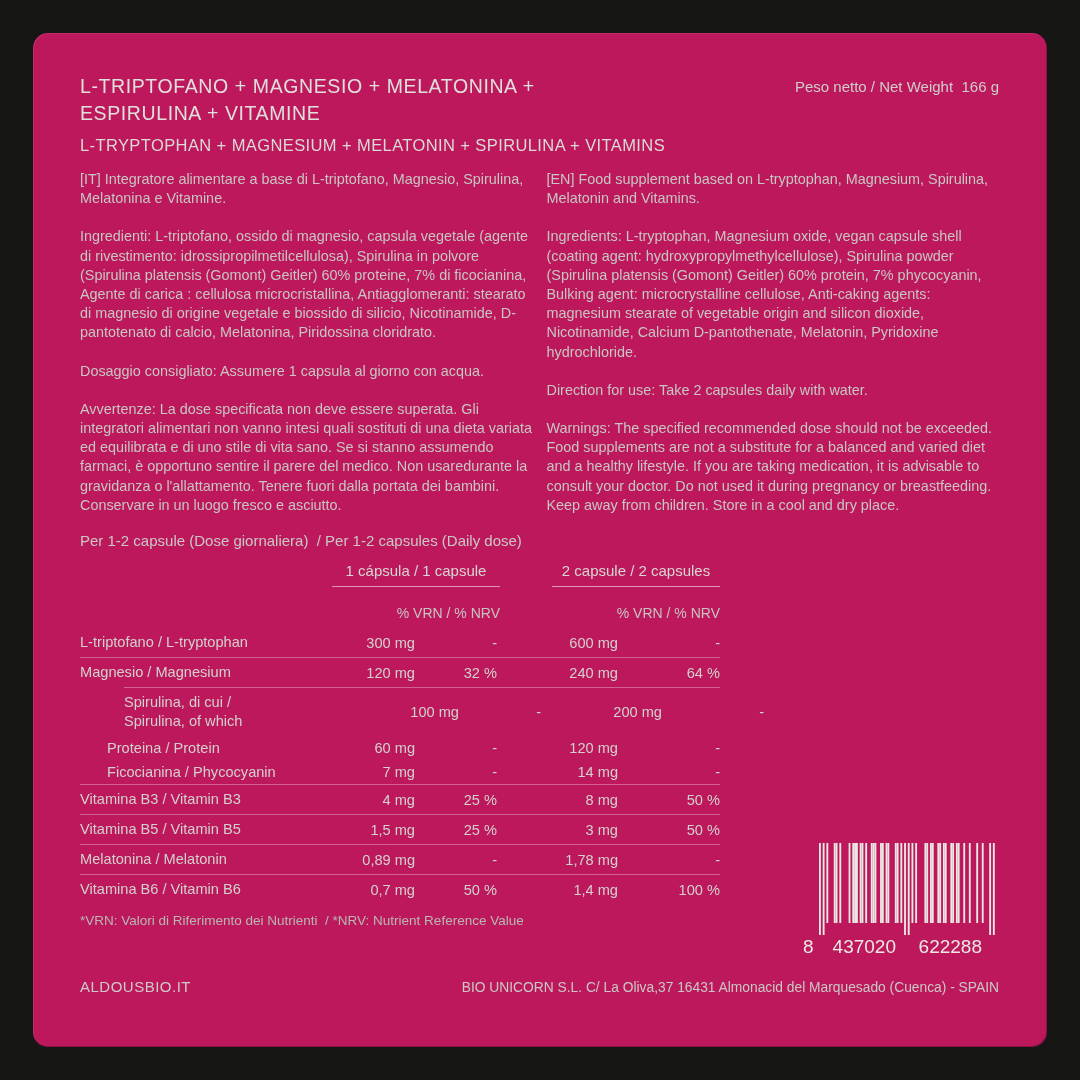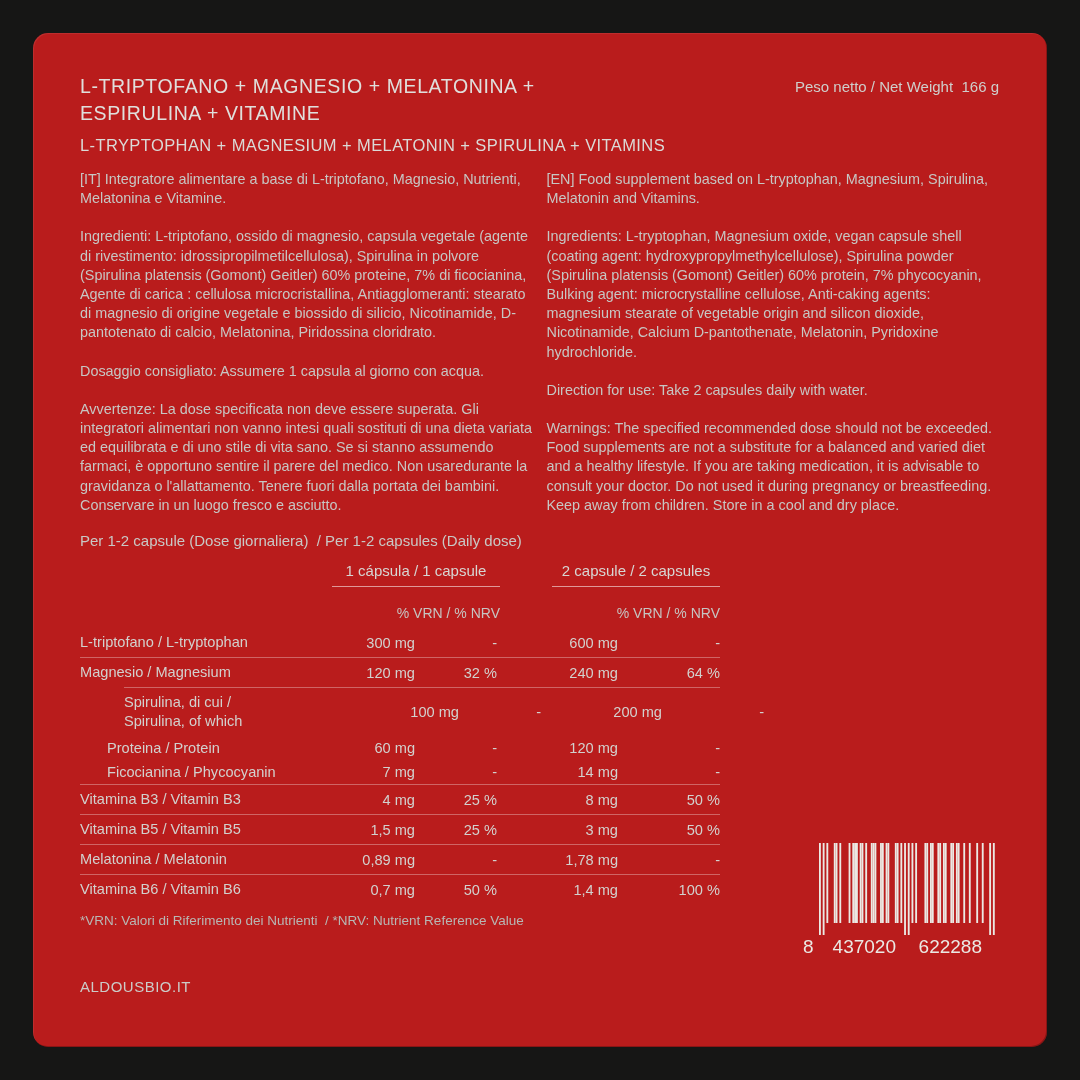--- a/index.html
+++ b/index.html
@@ -3,21 +3,21 @@
 <meta charset="utf-8">
 <style>
   html,body{margin:0;padding:0;}
   body{
     width:1080px;height:1080px;position:relative;overflow:hidden;
     background:#161615;
     font-family:"Liberation Sans",sans-serif;
     -webkit-font-smoothing:antialiased;
   }
   .panel{
-    position:absolute;inset:33px;background:#b91c1c;border-radius:15px;
+    position:absolute;inset:33px;background:#be185d;border-radius:15px;
     box-shadow:inset 1px 1px 0 rgba(255,255,255,.08), inset -1px -1px 0 rgba(0,0,0,.25);
   }
   .content{
     position:relative;width:100%;height:100%;box-sizing:border-box;
     padding:40px 48px 0 47px;overflow:hidden;
   }
   .header-row{display:flex;justify-content:space-between;align-items:flex-start;}
   .product-title{
     font-size:19.5px;line-height:27px;font-weight:400;letter-spacing:.6px;
     color:#e0dfdc;white-space:pre-line;margin:0;
@@ -65,21 +65,21 @@
       <div>
         <div class="product-title">L-TRIPTOFANO + MAGNESIO + MELATONINA +
 ESPIRULINA + VITAMINE</div>
         <div class="product-subtitle">L-TRYPTOPHAN + MAGNESIUM + MELATONIN + SPIRULINA + VITAMINS</div>
       </div>
       <div class="net-weight">Peso netto / Net Weight&nbsp; 166 g</div>
     </div>
 
     <div class="cols">
       <div class="col">
-        <p>[IT] Integratore alimentare a base di L-triptofano, Magnesio, Nutrienti, Melatonina e Vitamine.</p>
+        <p>[IT] Integratore alimentare a base di L-triptofano, Magnesio, Spirulina, Melatonina e Vitamine.</p>
         <p>Ingredienti: L-triptofano, ossido di magnesio, capsula vegetale (agente di rivestimento: idrossipropilmetilcellulosa), Spirulina in polvore (Spirulina platensis (Gomont) Geitler) 60% proteine, 7% di ficocianina, Agente di carica : cellulosa microcristallina, Antiagglomeranti: stearato di magnesio di origine vegetale e biossido di silicio, Nicotinamide, D-pantotenato di calcio, Melatonina, Piridossina cloridrato.</p>
         <p>Dosaggio consigliato: Assumere 1 capsula al giorno con acqua.</p>
         <p>Avvertenze: La dose specificata non deve essere superata. Gli integratori alimentari non vanno intesi quali sostituti di una dieta variata ed equilibrata e di uno stile di vita sano. Se si stanno assumendo farmaci, è opportuno sentire il parere del medico. Non usaredurante la gravidanza o l'allattamento. Tenere fuori dalla portata dei bambini. Conservare in un luogo fresco e asciutto.</p>
       </div>
       <div class="col">
         <p>[EN] Food supplement based on L-tryptophan, Magnesium, Spirulina, Melatonin and Vitamins.</p>
         <p>Ingredients: L-tryptophan, Magnesium oxide, vegan capsule shell (coating agent: hydroxypropylmethylcellulose), Spirulina powder (Spirulina platensis (Gomont) Geitler) 60% protein, 7% phycocyanin, Bulking agent: microcrystalline cellulose, Anti-caking agents: magnesium stearate of vegetable origin and silicon dioxide, Nicotinamide, Calcium D-pantothenate, Melatonin, Pyridoxine hydrochloride.</p>
         <p>Direction for use: Take 2 capsules daily with water.</p>
         <p>Warnings: The specified recommended dose should not be exceeded. Food supplements are not a substitute for a balanced and varied diet and a healthy lifestyle. If you are taking medication, it is advisable to consult your doctor. Do not used it during pregnancy or breastfeeding. Keep away from children. Store in a cool and dry place.</p>
       </div>
@@ -215,16 +215,17 @@
         <rect x="178.80" y="0" width="1.85" height="80" fill="#ebe9e4"></rect>
         <rect x="186.20" y="0" width="1.85" height="92" fill="#ebe9e4"></rect>
         <rect x="189.90" y="0" width="1.85" height="92" fill="#ebe9e4"></rect>
         <text x="0" y="110" font-size="19" fill="#ebe9e4" text-anchor="start">8</text>
         <text x="61.3" y="110" font-size="19" fill="#ebe9e4" text-anchor="middle">437020</text>
         <text x="147.3" y="110" font-size="19" fill="#ebe9e4" text-anchor="middle">622288</text>
       </svg>
 
     <div class="footer">
       <div class="site">ALDOUSBIO.IT</div>
+      <div class="address">BIO UNICORN S.L. C/ La Oliva,37 16431 Almonacid del Marquesado (Cuenca) - SPAIN</div>
     </div>
 
   </div>
 </div>
 
 </body></html>

